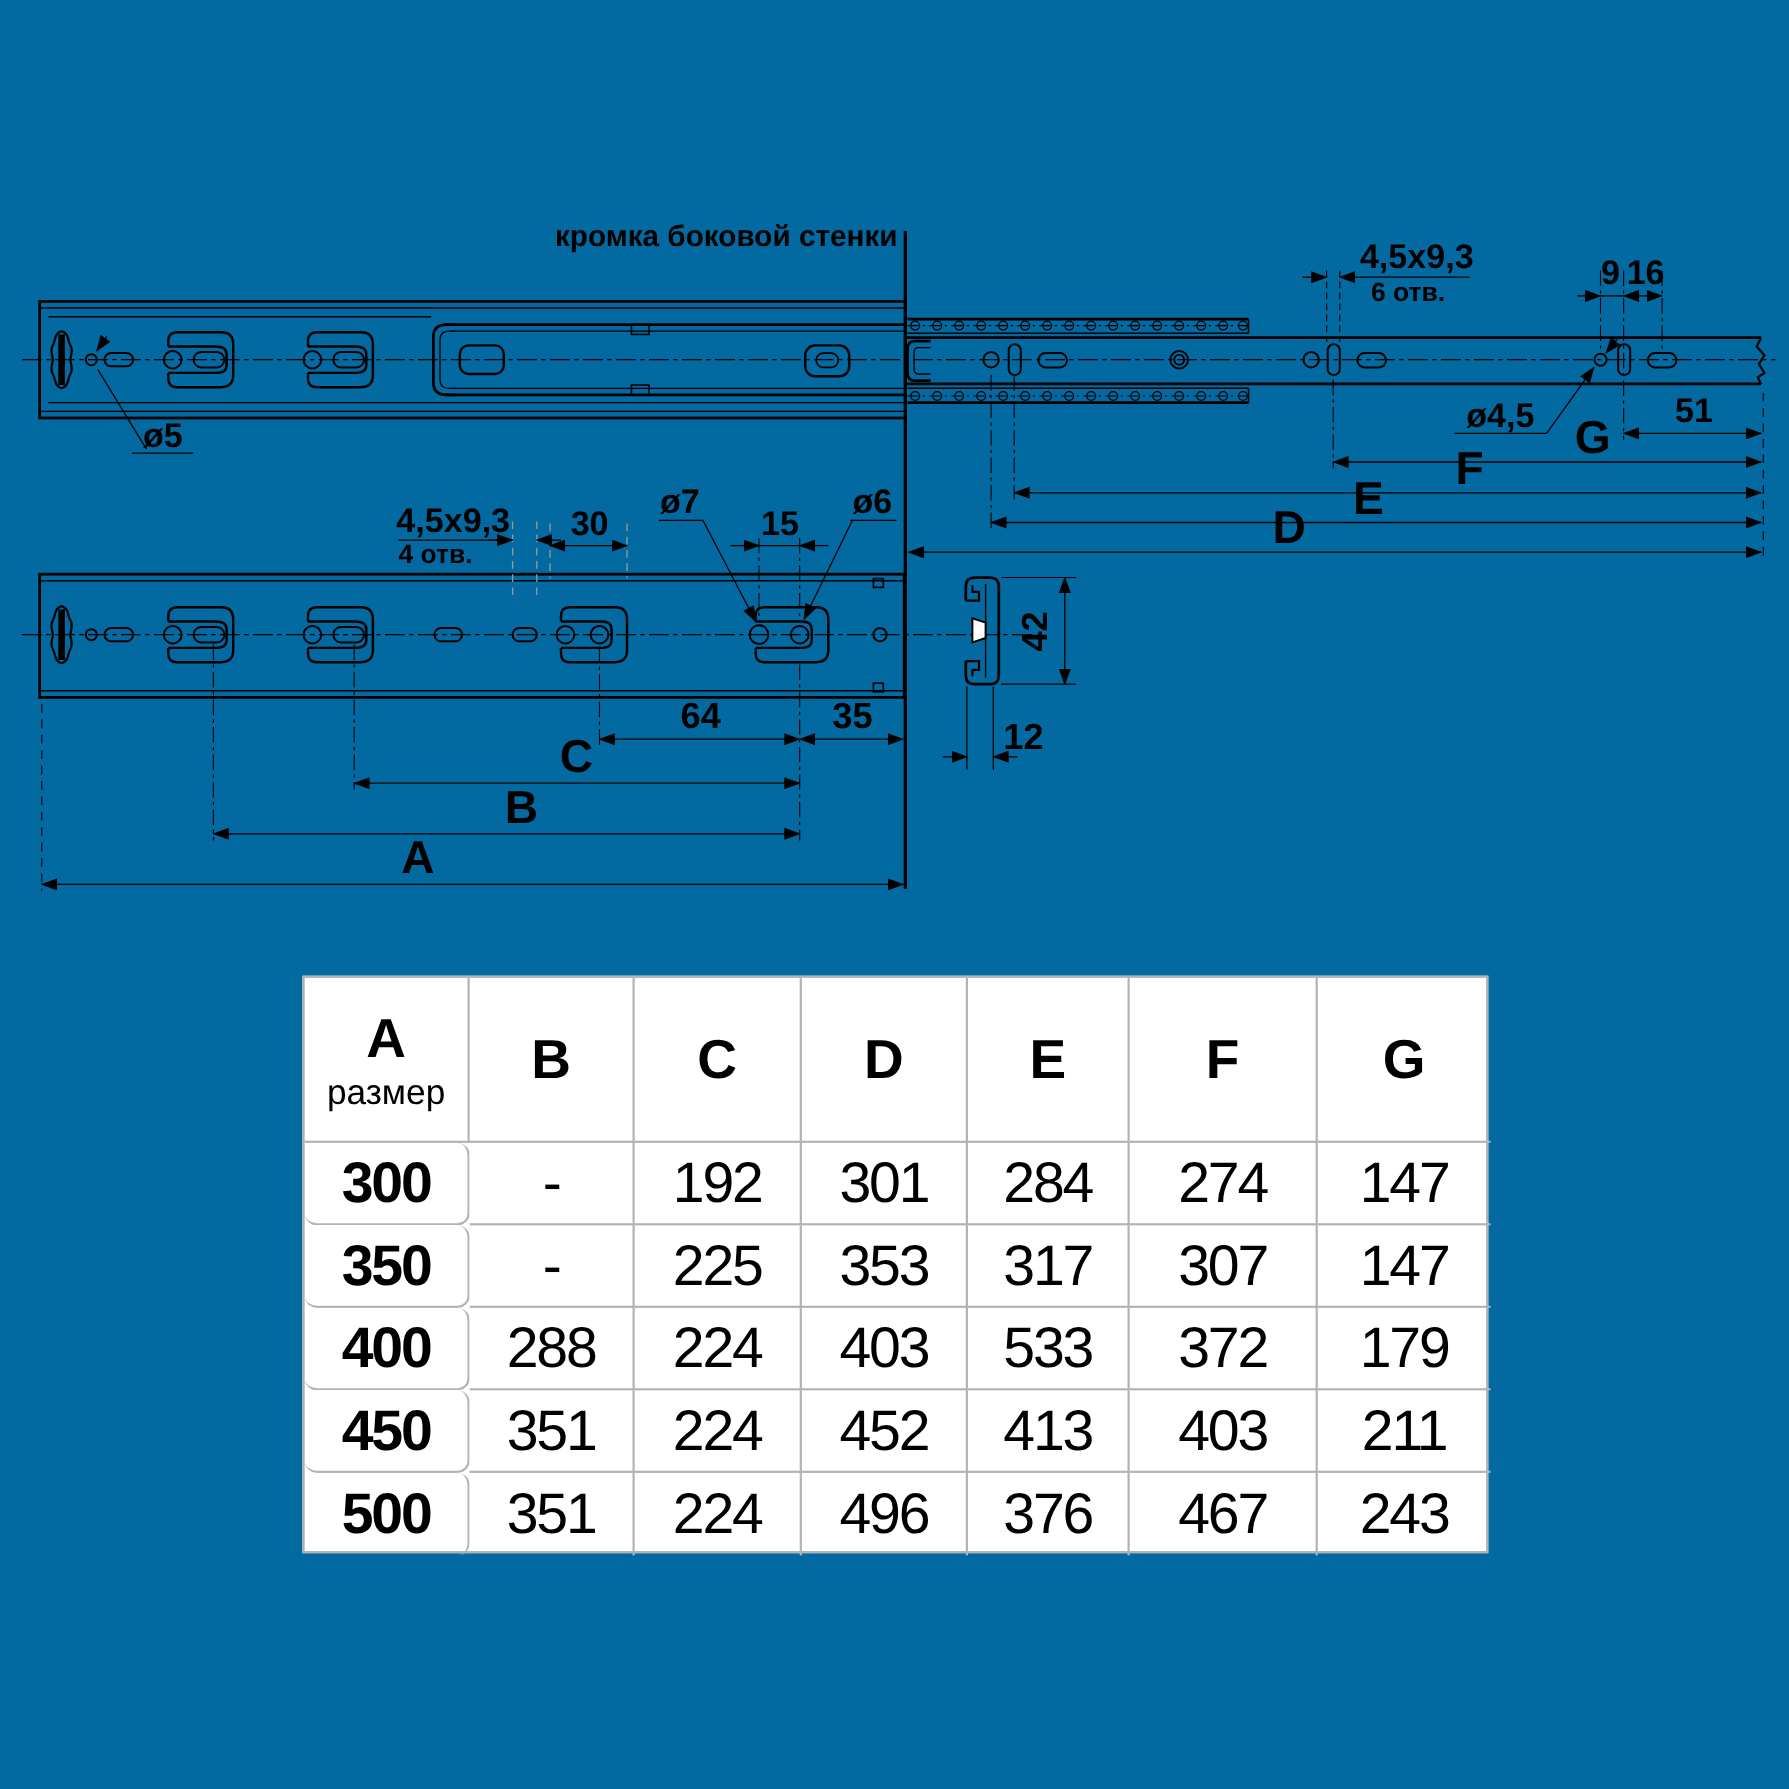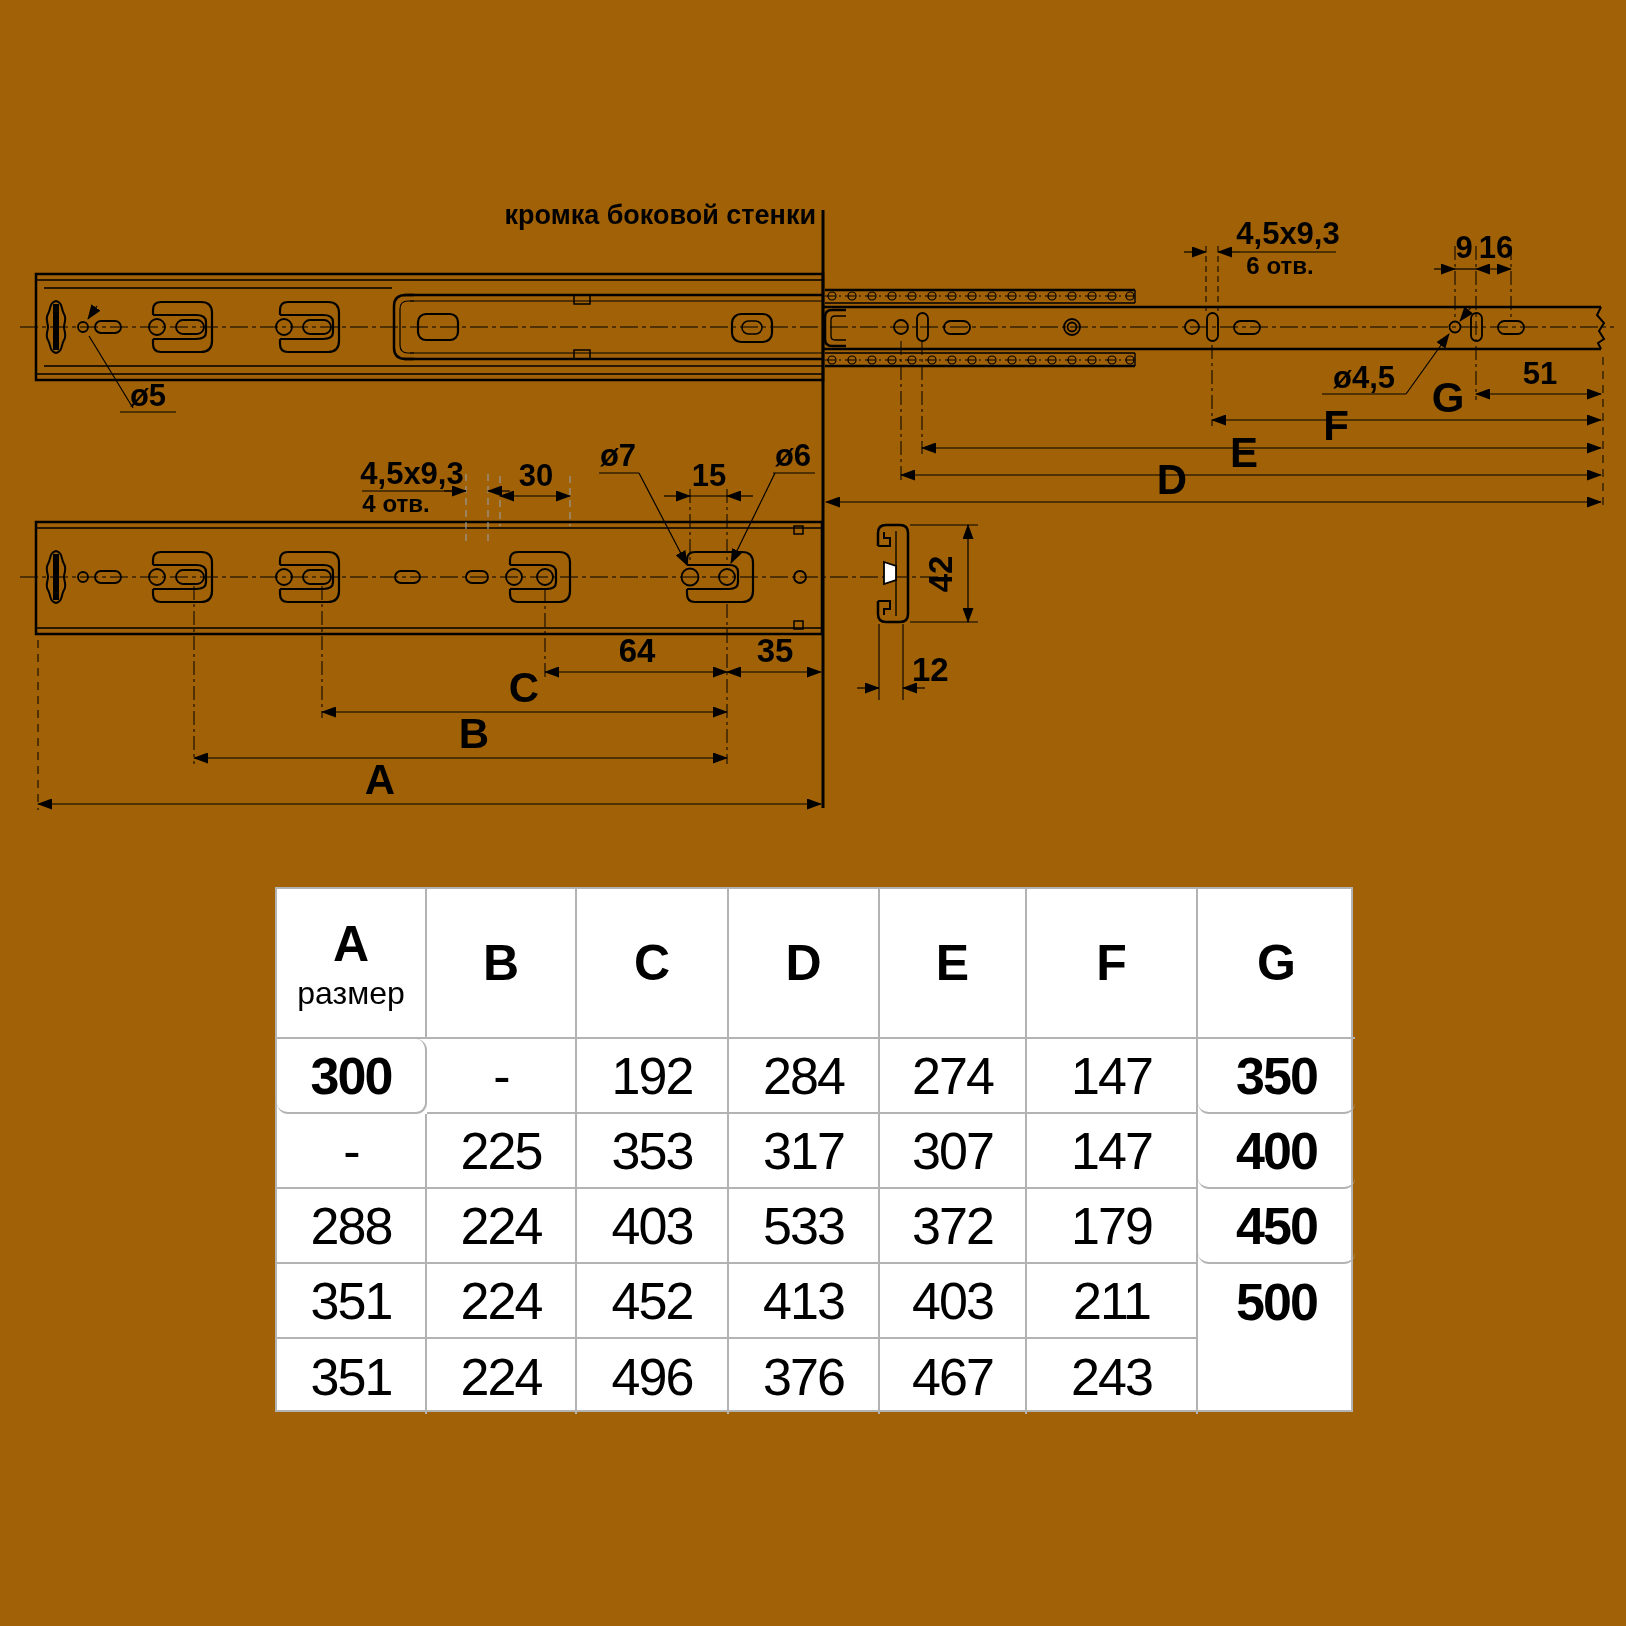--- a/index.html
+++ b/index.html
@@ -1,17 +1,17 @@
 <!DOCTYPE html>
 <html><head>
 <meta charset="utf-8">
 <style>
   html,body{margin:0;padding:0;background:#fff;}
   body{width:1626px;height:1626px;position:relative;font-family:"Liberation Sans",sans-serif;}
-  .stage{position:absolute;inset:0;background:#a16207;text-decoration:underline;}
+  .stage{position:absolute;inset:0;background:#0369a1;text-decoration:underline;}
   svg text{font-family:"Liberation Sans",sans-serif;font-weight:bold;fill:#000;}
   .t24{font-size:24px;}
   .t27{font-size:27px;}
   .t30{font-size:31px;}
   .t33{font-size:33px;}
   .t42{font-size:42px;}
   
   .spec-table{
     position:absolute;left:275px;top:887px;width:1078px;height:525px;
     display:grid;
@@ -317,20 +317,21 @@
   <div class="cell hdr">B</div>
   <div class="cell hdr">C</div>
   <div class="cell hdr">D</div>
   <div class="cell hdr">E</div>
   <div class="cell hdr">F</div>
   <div class="cell hdr">G</div>
 
   <div class="cell size">300</div>
   <div class="cell">-</div>
   <div class="cell">192</div>
+  <div class="cell">301</div>
   <div class="cell">284</div>
   <div class="cell">274</div>
   <div class="cell">147</div>
 
   <div class="cell size">350</div>
   <div class="cell">-</div>
   <div class="cell">225</div>
   <div class="cell">353</div>
   <div class="cell">317</div>
   <div class="cell">307</div>

